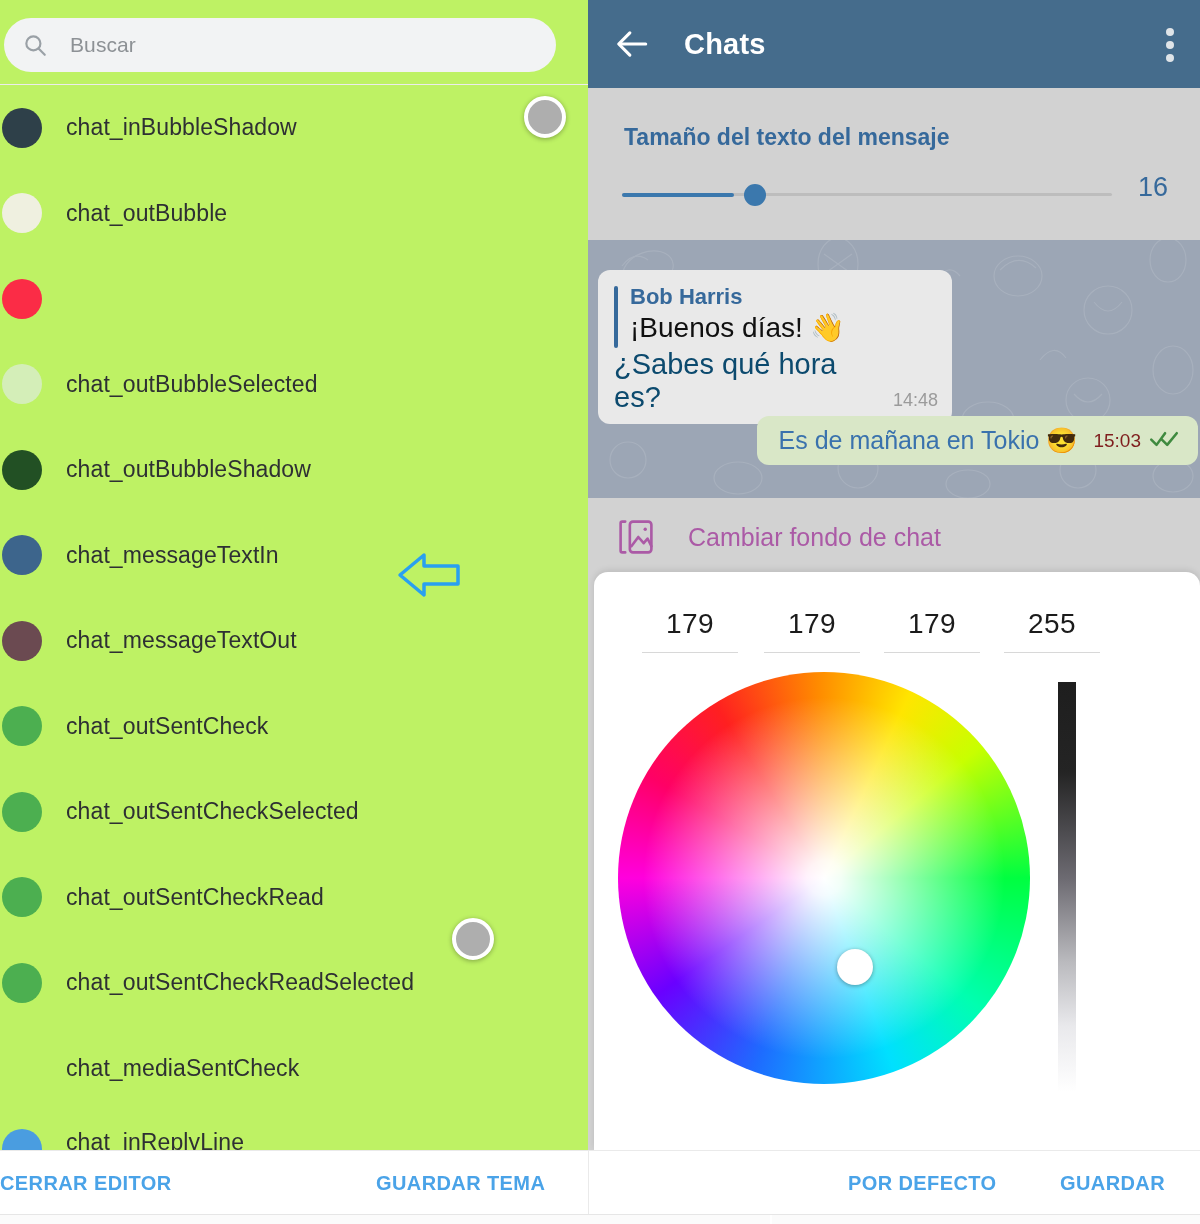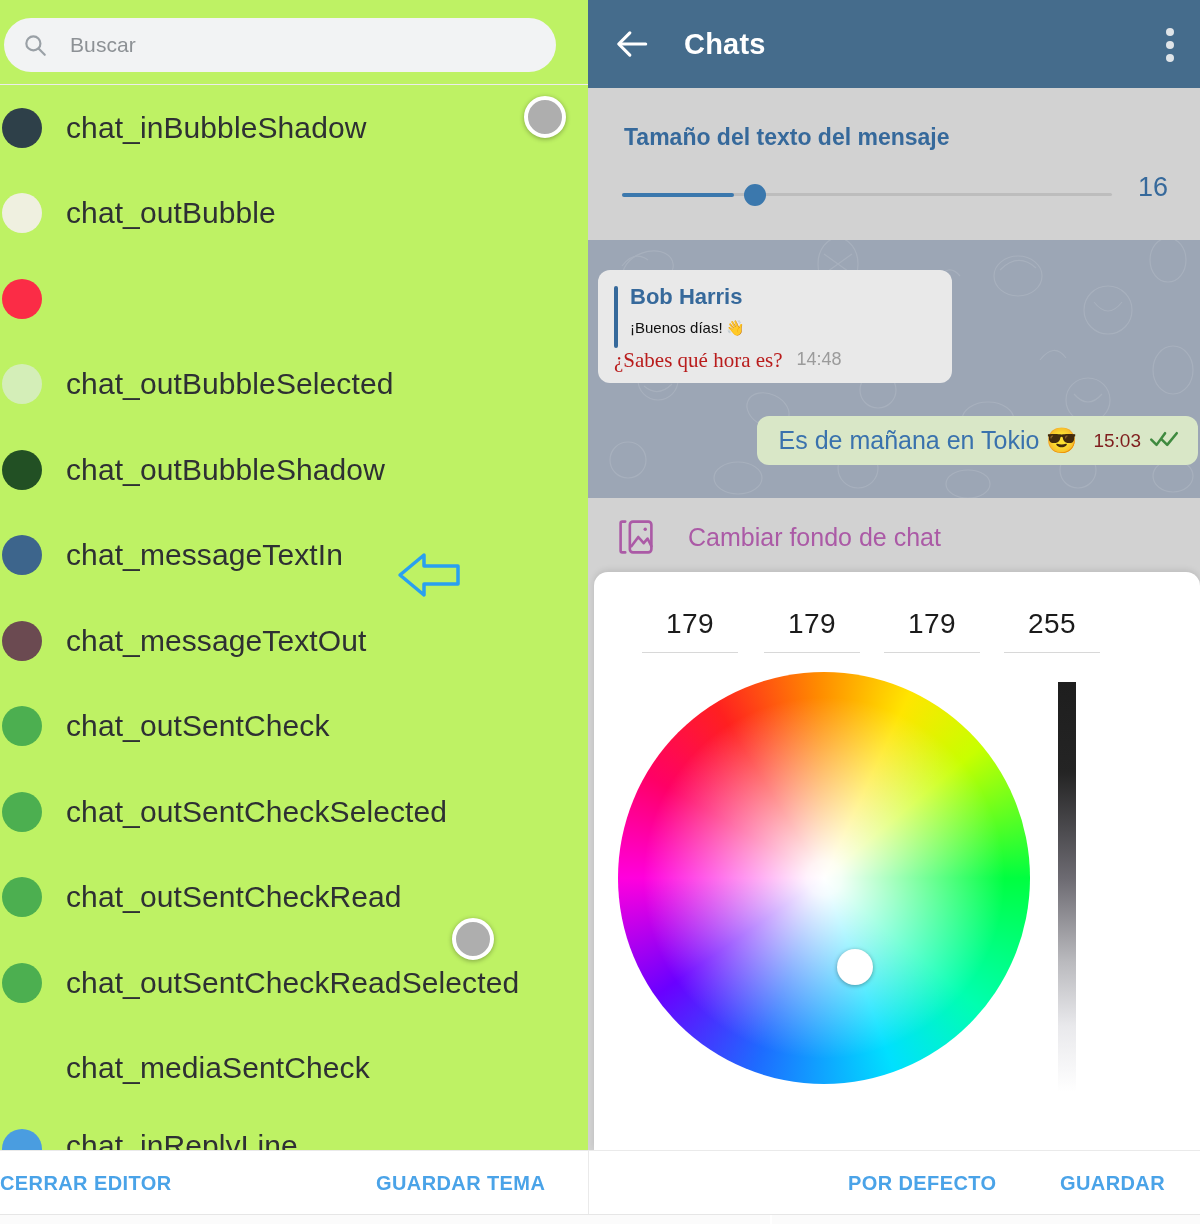--- a/index.html
+++ b/index.html
@@ -47,21 +47,21 @@
     display: flex; align-items: center;
   }
   .swatch {
     position: absolute;
     left: 2px;
     width: 40px; height: 40px;
     border-radius: 50%;
   }
   .cname {
     position: absolute; left: 66px;
-    font-size: 30px;
+    font-size: 23px;
     color: #2e3033;
     letter-spacing: .1px;
     white-space: nowrap;
   }
   .crow.clipped { height: 52px; overflow: hidden; }
   .crow.clipped .swatch { top: 18px; }
   .crow.clipped .cname { top: 18px; }
 
   
   #arrow-annotation {
@@ -140,24 +140,24 @@
   }
   .reply-bar {
     position: absolute; left: 16px; top: 16px;
     width: 4px; height: 62px; background: #36699b; border-radius: 2px;
   }
   .reply-name {
     margin-left: 16px; font-size: 22px; font-weight: bold; color: #36699b;
     line-height: 30px;
   }
   .reply-text {
-    margin-left: 16px; font-size: 15px; color: #101010; line-height: 32px;
+    margin-left: 16px; font-size: 28px; color: #101010; line-height: 32px;
   }
   .in-msg-row { display: flex; align-items: flex-end; margin-top: 4px; }
-  .in-msg-text { font-size: 21px; color: #b91c1c; font-family: Liberation Serif, serif; }
+  .in-msg-text { font-size: 29px; color: #0c4a6e; }
   .in-msg-time { font-size: 18px; color: #9b9b9b; margin-left: 14px; padding-bottom: 3px; }
 
   .bubble-out {
     position: absolute; right: 2px; top: 176px;
     background: #d9e7c7;
     border-radius: 12px;
     padding: 10px 19px 10px 22px;
     display: flex; align-items: center;
   }
   .out-msg-text { font-size: 25px; color: #3a72ad; }

